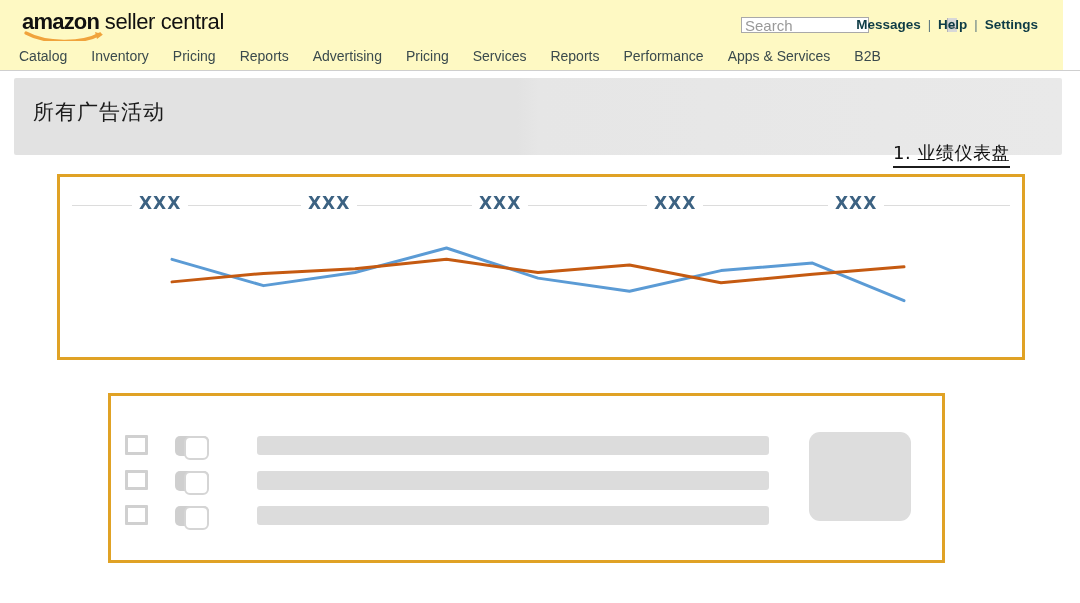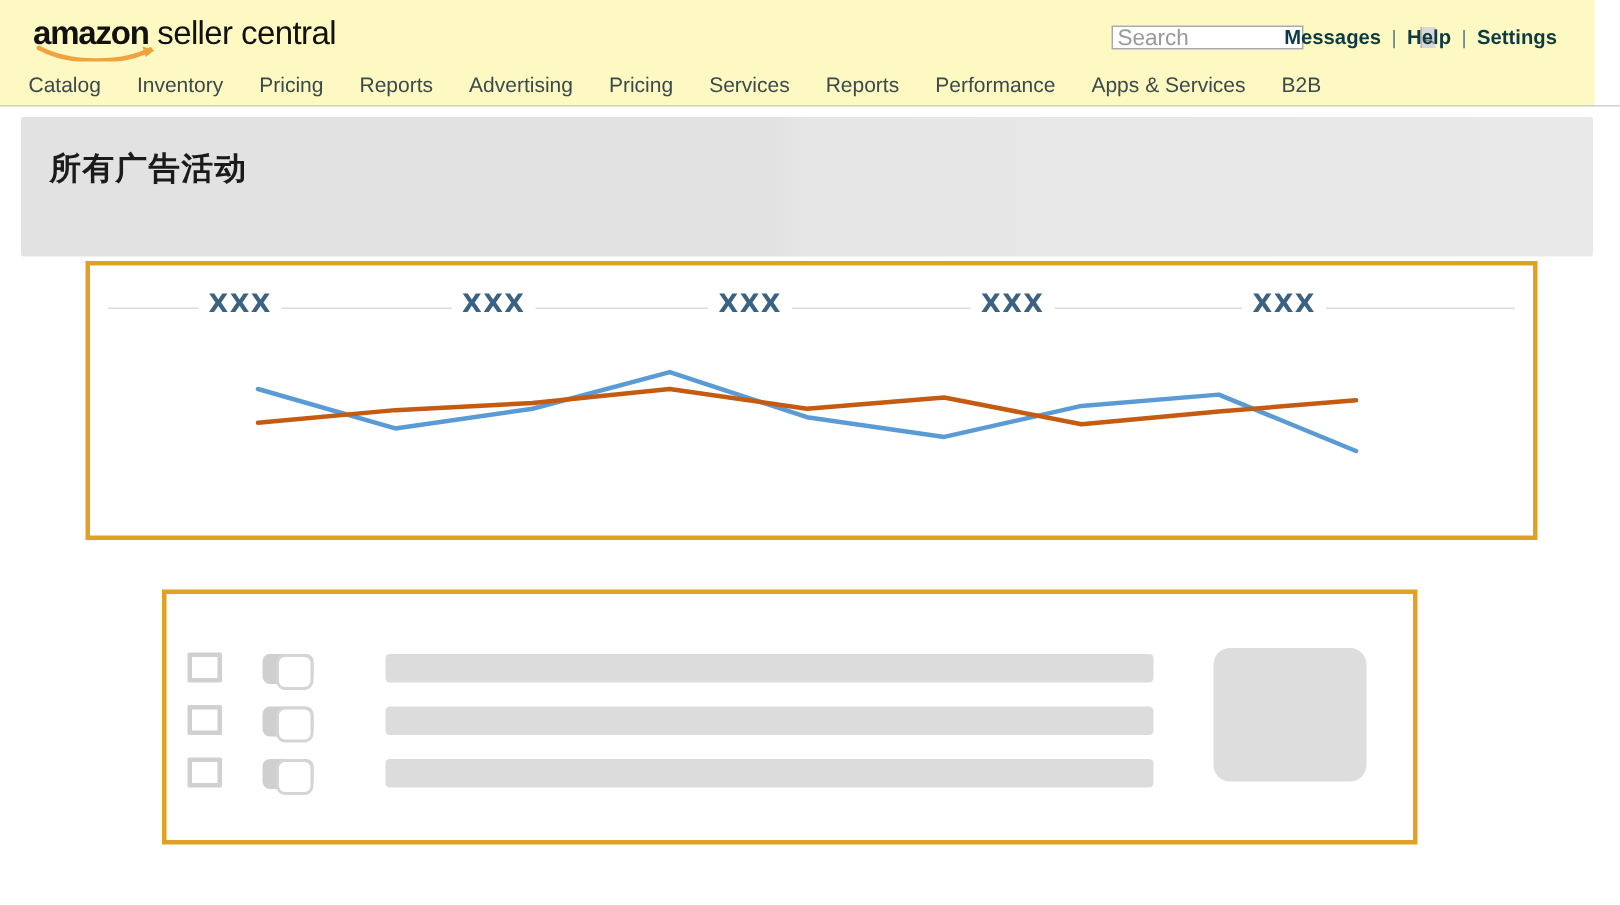--- a/index.html
+++ b/index.html
@@ -128,24 +128,23 @@
     margin-right: 12px;
     cursor: pointer;
     line-height: 16px;
   }
   .nav-item:last-child { margin-right: 0; }
 
   
   .banner {
     position: absolute;
     left: 14px; top: 78px;
-    width: 1048px; height: 93px;
+    width: 1048px; height: 77px;
     background: linear-gradient(to right, #e2e2e2 0%, #e2e2e2 48%, #e6e6e6 50%, #e9e9e9 100%);
     border-radius: 2px;
-    font-weight: bold;
   }
   .banner-title {
     position: absolute;
     left: 19px; top: 20px;
     font-size: 21px;
     color: #1b1b1b;
     letter-spacing: 1px;
     font-family: "DejaVu Sans", "Liberation Sans", sans-serif;
   }
 
@@ -315,20 +314,21 @@
         <div class="nav-item">Apps &amp; Services</div>
         <div class="nav-item">B2B</div>
       </div>
     </div>
   </div>
 
   <div class="banner">
     <div class="banner-title">所有广告活动</div>
   </div>
 
+  <div class="annot" id="annot-1">1. 业绩仪表盘</div>
 
   <div class="box" id="chart-box">
 
     <div class="metric-row">
       <div class="metric-line"></div>
       <div class="metric" style="left:72px">XXX</div>
       <div class="metric" style="left:241px">XXX</div>
       <div class="metric" style="left:412px">XXX</div>
       <div class="metric" style="left:587px">XXX</div>
       <div class="metric" style="left:768px">XXX</div>

